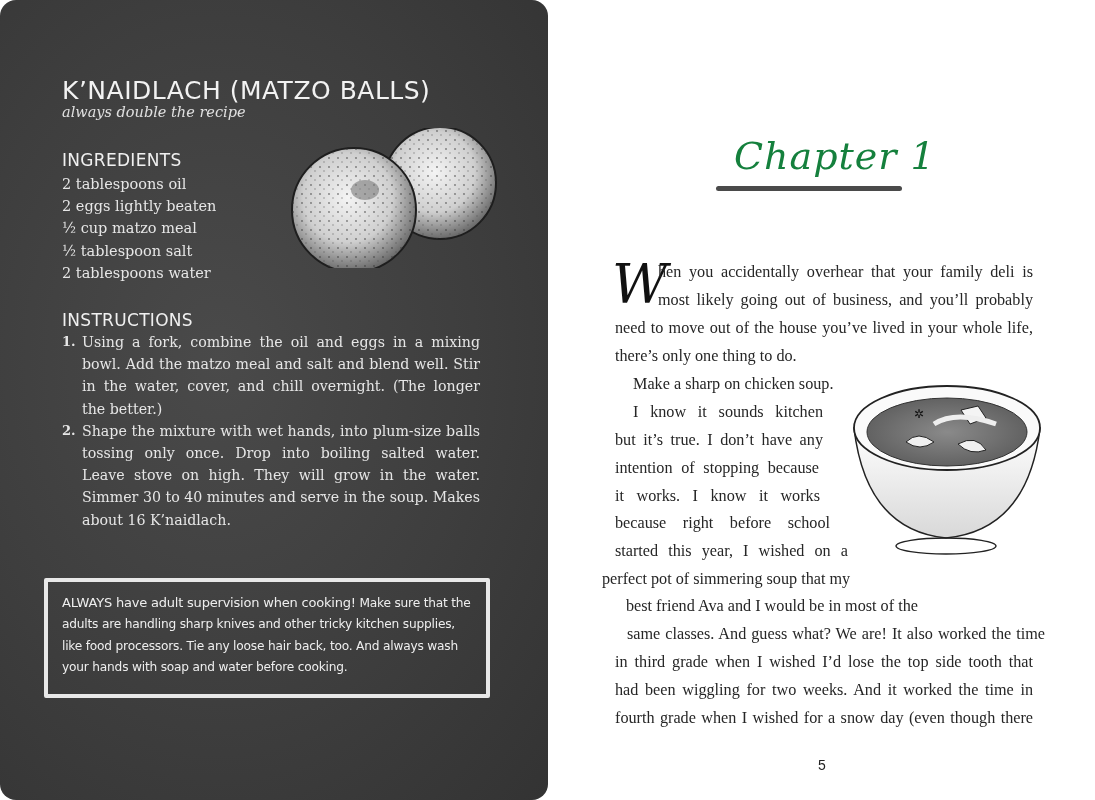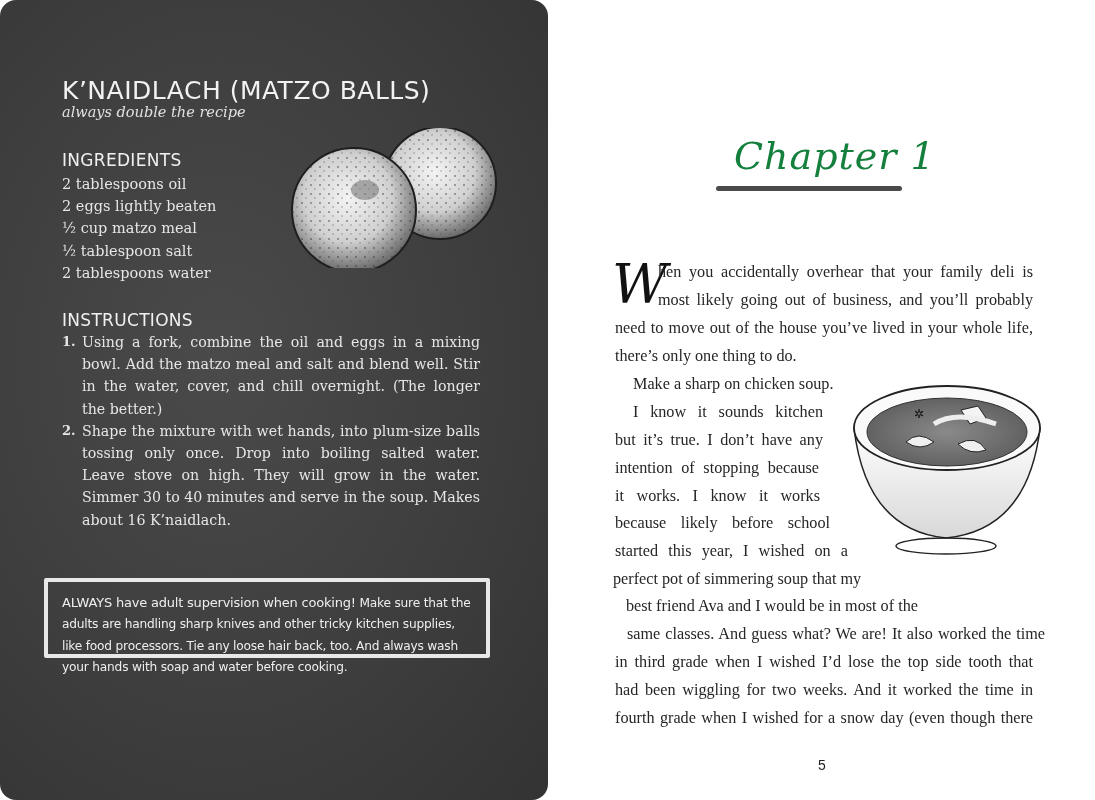--- a/index.html
+++ b/index.html
@@ -17,21 +17,21 @@
   .serif { font-family:"DejaVu Serif", serif; }
   .recipe-title { position:absolute; left:62px; top:76px; font-size:25px; letter-spacing:0.5px; white-space:nowrap; color:#f2f2f2; }
   .recipe-subtitle { position:absolute; left:62px; top:104px; font-size:14.5px; font-style:italic; color:#e0e0e0; }
   .section-head { position:absolute; left:62px; font-size:17px; letter-spacing:0.3px; color:#f0f0f0; }
   .ing-list { position:absolute; left:62px; top:173px; margin:0; padding:0; list-style:none; font-size:14.5px; line-height:22.2px; color:#e6e6e6; }
   .instr-list { position:absolute; left:62px; top:331px; width:418px; margin:0; padding:0; list-style:none; font-size:14.2px; line-height:22.2px; color:#e6e6e6; }
   .instr-list li { position:relative; padding-left:20px; text-align:justify; }
   .instr-num { position:absolute; left:0; top:0; font-weight:bold; font-size:13px; }
   .matzo { position:absolute; left:282px; top:128px; }
   .warn-box {
-    position:absolute; left:44px; top:578px; width:446px; height:80px;
+    position:absolute; left:44px; top:578px; width:446px; height:120px;
     border:4px solid #e8e8e8; box-sizing:border-box; border-radius:2px;
     padding:10px 14px 0 14px;
     font-family:"DejaVu Sans", sans-serif; font-size:12.2px; line-height:21.3px; color:#eeeeee; letter-spacing:-0.2px;
   }
   .warn-lead { font-size:13px; }
   .chapter-title {
     position:absolute; left:186px; top:134px; font-family:"DejaVu Serif", serif; font-style:italic;
     font-size:38px; color:#15803d; letter-spacing:1px;
   }
   .chapter-rule { position:absolute; left:168px; top:186px; width:186px; height:5px; background:#2a2a2a; border-radius:3px; opacity:0.85; }
@@ -104,23 +104,23 @@
 
   <div class="bodytext just" style="left:110px; top:263px; width:375px;">hen you accidentally overhear that your family deli is</div>
   <div class="bodytext just" style="left:110px; top:291px; width:375px;">most likely going out of business, and you’ll probably</div>
   <div class="bodytext just" style="left:67px; top:319px; width:418px;">need to move out of the house you’ve lived in your whole life,</div>
   <div class="bodytext" style="left:67px; top:347px;">there’s only one thing to do.</div>
   <div class="bodytext" style="left:85px; top:375px;">Make a sharp on chicken soup.</div>
   <div class="bodytext just" style="left:85px; top:403px; width:190px;">I know it sounds kitchen</div>
   <div class="bodytext just" style="left:67px; top:431px; width:208px;">but it’s true. I don’t have any</div>
   <div class="bodytext just" style="left:67px; top:459px; width:204px;">intention of stopping because</div>
   <div class="bodytext just" style="left:67px; top:487px; width:205px;">it works. I know it works</div>
-  <div class="bodytext just" style="left:67px; top:514px; width:215px;">because likely before school</div>
+  <div class="bodytext just" style="left:67px; top:514px; width:215px;">because right before school</div>
   <div class="bodytext just" style="left:67px; top:542px; width:233px;">started this year, I wished on a</div>
-  <div class="bodytext" style="left:65px; top:570px;">perfect pot of simmering soup that my</div>
+  <div class="bodytext" style="left:54px; top:570px;">perfect pot of simmering soup that my</div>
   <div class="bodytext" style="left:67px; top:597px;margin-left:11px;">best friend Ava and I would be in most of the</div>
   <div class="bodytext just" style="left:79px; top:625px; width:418px;">same classes. And guess what? We are! It also worked the time</div>
   <div class="bodytext just" style="left:67px; top:653px; width:418px;">in third grade when I wished I’d lose the top side tooth that</div>
   <div class="bodytext just" style="left:67px; top:681px; width:418px;">had been wiggling for two weeks. And it worked the time in</div>
   <div class="bodytext just" style="left:67px; top:709px; width:418px;">fourth grade when I wished for a snow day (even though there</div>
 
   <svg class="soup-bowl" width="200" height="180" viewBox="0 0 200 180">
     <defs>
       <radialGradient id="broth" cx="50%" cy="50%" r="60%">
         <stop offset="0%" stop-color="#8a8a8a"></stop>

